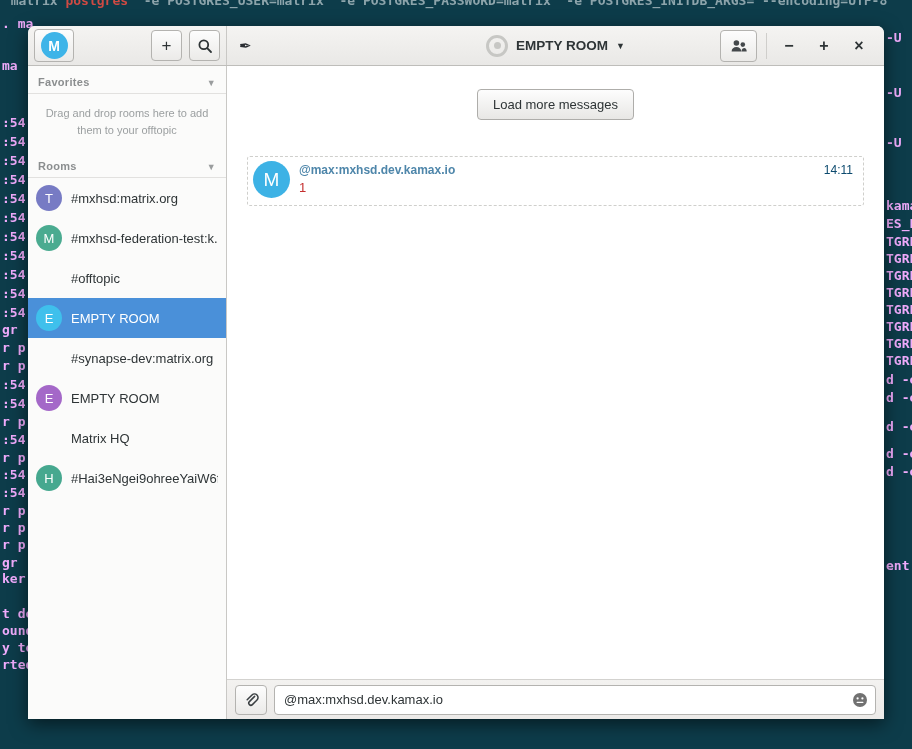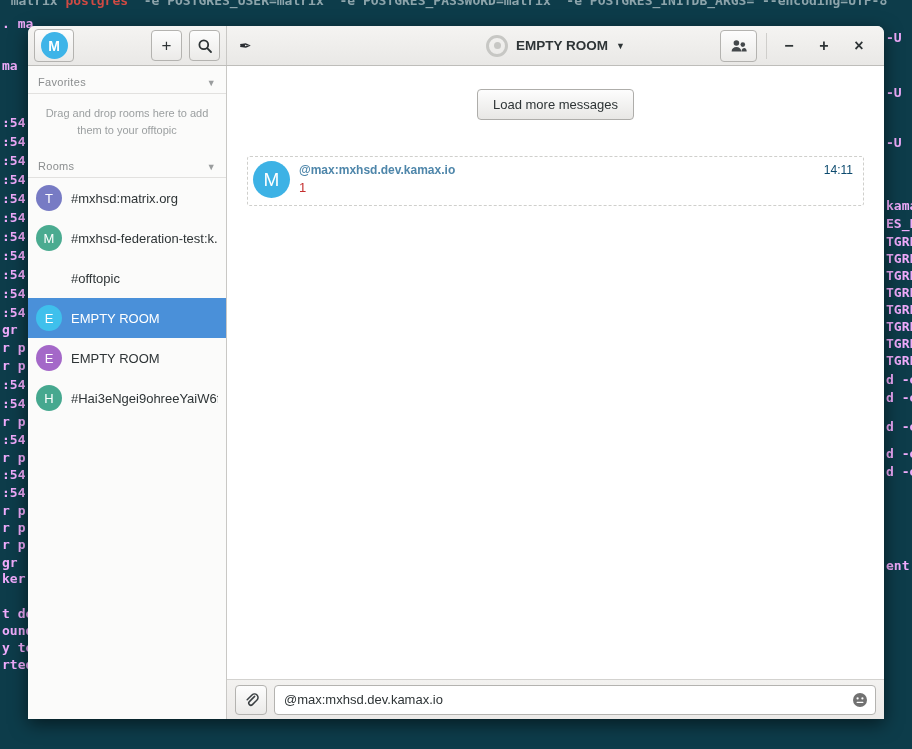--- a/index.html
+++ b/index.html
@@ -74,21 +74,21 @@
     font-size:16px; font-weight:bold; color:#2e3436; cursor:pointer;
   }
   
   .win-body { flex:1; display:flex; min-height:0; }
   .sidebar {
     width:199px; flex:none; background:#fbfbfa;
     border-right:1px solid #c9c8c5; display:flex; flex-direction:column;
   }
   .section-head {
     display:flex; align-items:flex-end; padding:10px 10px 5px 10px;
-    color:#8b8e8f; font-weight:normal; font-size:11px; letter-spacing:.3px;
+    color:#8b8e8f; font-weight:bold; font-size:11px; letter-spacing:.3px;
   }
   .section-caret { margin-left:auto; color:#9a9d9e; font-size:9px; }
   .sep { height:1px; background:#e2e1df; }
   .fav-hint {
     padding:11px 16px; text-align:center;
     color:#9b9fa0; font-size:11px; line-height:1.55;
   }
   .room-row { display:flex; align-items:center; height:40px; padding:0 8px; cursor:pointer; }
   .room-row.selected { background:#4a90d9; color:#ffffff; }
   .room-avatar {
@@ -282,24 +282,36 @@
               </span>
               <span class="room-label"><span>#offtopic</span></span>
             </div>
             <div class="room-row selected">
               <span class="room-avatar" style="background: rgb(63, 192, 236);">
                 <span>E</span>
               </span>
               <span class="room-label"><span>EMPTY ROOM</span></span>
             </div>
             <div class="room-row">
+              <span class="room-avatar" style="visibility: hidden;">
+                <span></span>
+              </span>
+              <span class="room-label"><span>#synapse-dev:matrix.org</span></span>
+            </div>
+            <div class="room-row">
               <span class="room-avatar" style="background: rgb(164, 104, 200);">
                 <span>E</span>
               </span>
               <span class="room-label"><span>EMPTY ROOM</span></span>
+            </div>
+            <div class="room-row">
+              <span class="room-avatar" style="visibility: hidden;">
+                <span></span>
+              </span>
+              <span class="room-label"><span>Matrix HQ</span></span>
             </div>
             <div class="room-row">
               <span class="room-avatar" style="background: rgb(70, 168, 143);">
                 <span>H</span>
               </span>
               <span class="room-label"><span>#Hai3eNgei9ohreeYaiW6f...</span></span>
             </div>
           </div>
       </div>
 

